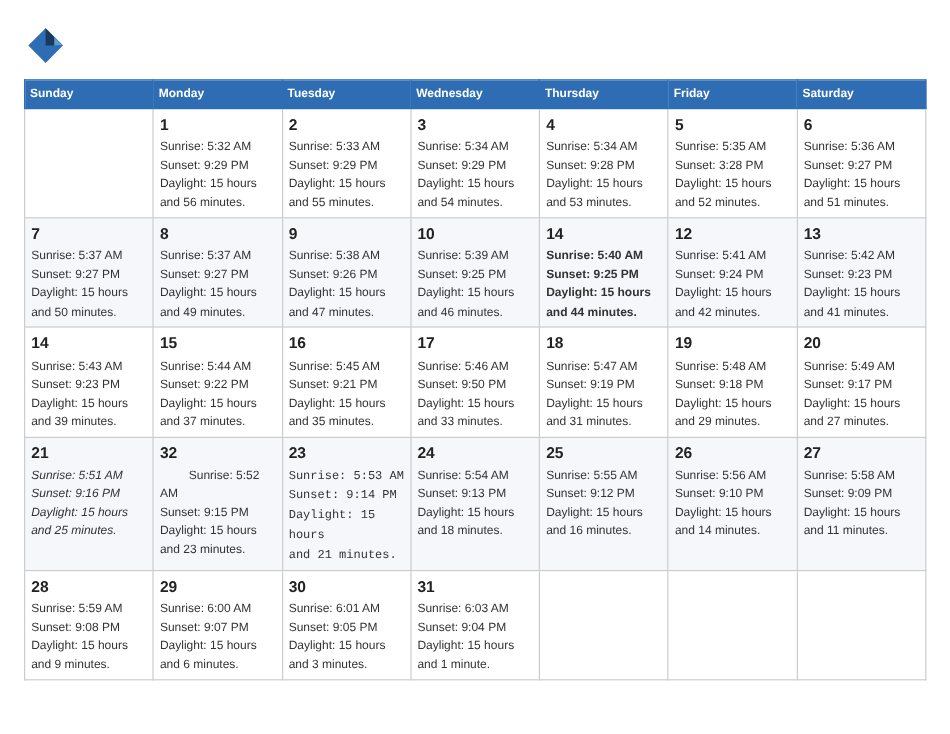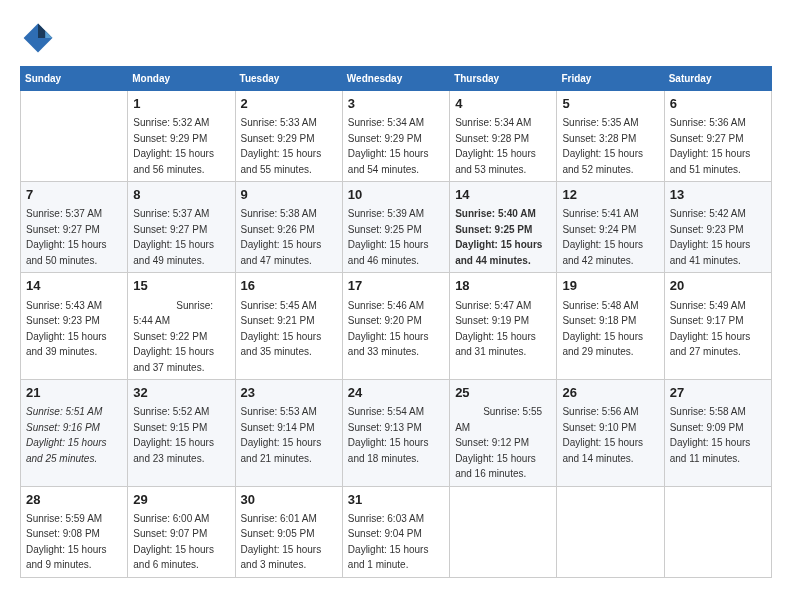--- a/index.html
+++ b/index.html
@@ -176,63 +176,63 @@
         <td><span class="day-number">13</span><span class="day-info" style="white-space: pre-line;">Sunrise: 5:42 AM
 Sunset: 9:23 PM
 Daylight: 15 hours
 and 41 minutes.</span></td>
       </tr>
       <tr>
         <td><span class="day-number">14</span><span class="day-info" style="white-space: pre-line;">Sunrise: 5:43 AM
 Sunset: 9:23 PM
 Daylight: 15 hours
 and 39 minutes.</span></td>
-        <td><span class="day-number">15</span><span class="day-info" style="white-space: pre-line; margin-left: 43px;">Sunrise: 5:44 AM
+        <td><span class="day-number">15</span><span class="day-info" style="white-space: pre-line;">Sunrise: 5:44 AM
 Sunset: 9:22 PM
 Daylight: 15 hours
 and 37 minutes.</span></td>
         <td><span class="day-number">16</span><span class="day-info" style="white-space: pre-line;">Sunrise: 5:45 AM
 Sunset: 9:21 PM
 Daylight: 15 hours
 and 35 minutes.</span></td>
         <td><span class="day-number">17</span><span class="day-info" style="white-space: pre-line;">Sunrise: 5:46 AM
-Sunset: 9:20 PM
+Sunset: 9:50 PM
 Daylight: 15 hours
 and 33 minutes.</span></td>
         <td><span class="day-number">18</span><span class="day-info" style="white-space: pre-line;">Sunrise: 5:47 AM
 Sunset: 9:19 PM
 Daylight: 15 hours
 and 31 minutes.</span></td>
         <td><span class="day-number">19</span><span class="day-info" style="white-space: pre-line;">Sunrise: 5:48 AM
 Sunset: 9:18 PM
 Daylight: 15 hours
 and 29 minutes.</span></td>
         <td><span class="day-number">20</span><span class="day-info" style="white-space: pre-line; text-align: center;">Sunrise: 5:49 AM
 Sunset: 9:17 PM
 Daylight: 15 hours
 and 27 minutes.</span></td>
       </tr>
       <tr>
         <td><span class="day-number">21</span><span class="day-info" style="white-space: pre-line; font-style: italic;">Sunrise: 5:51 AM
 Sunset: 9:16 PM
 Daylight: 15 hours
 and 25 minutes.</span></td>
-        <td><span class="day-number">32</span><span class="day-info" style="white-space: pre-line;">Sunrise: 5:52 AM
+        <td><span class="day-number">32</span><span class="day-info" style="white-space: pre-line; margin-left: 24px;">Sunrise: 5:52 AM
 Sunset: 9:15 PM
 Daylight: 15 hours
 and 23 minutes.</span></td>
-        <td><span class="day-number">23</span><span class="day-info" style="white-space: pre-line;">Sunrise: 5:53 AM
+        <td><span class="day-number">23</span><span class="day-info" style="white-space: pre-line; font-family: Liberation Mono, monospace;">Sunrise: 5:53 AM
 Sunset: 9:14 PM
 Daylight: 15 hours
 and 21 minutes.</span></td>
         <td><span class="day-number">24</span><span class="day-info" style="white-space: pre-line;">Sunrise: 5:54 AM
 Sunset: 9:13 PM
 Daylight: 15 hours
 and 18 minutes.</span></td>
-        <td><span class="day-number">25</span><span class="day-info" style="white-space: pre-line; margin-left: 28px;">Sunrise: 5:55 AM
+        <td><span class="day-number">25</span><span class="day-info" style="white-space: pre-line;">Sunrise: 5:55 AM
 Sunset: 9:12 PM
 Daylight: 15 hours
 and 16 minutes.</span></td>
         <td><span class="day-number">26</span><span class="day-info" style="white-space: pre-line;">Sunrise: 5:56 AM
 Sunset: 9:10 PM
 Daylight: 15 hours
 and 14 minutes.</span></td>
         <td><span class="day-number">27</span><span class="day-info" style="white-space: pre-line;">Sunrise: 5:58 AM
 Sunset: 9:09 PM
 Daylight: 15 hours

